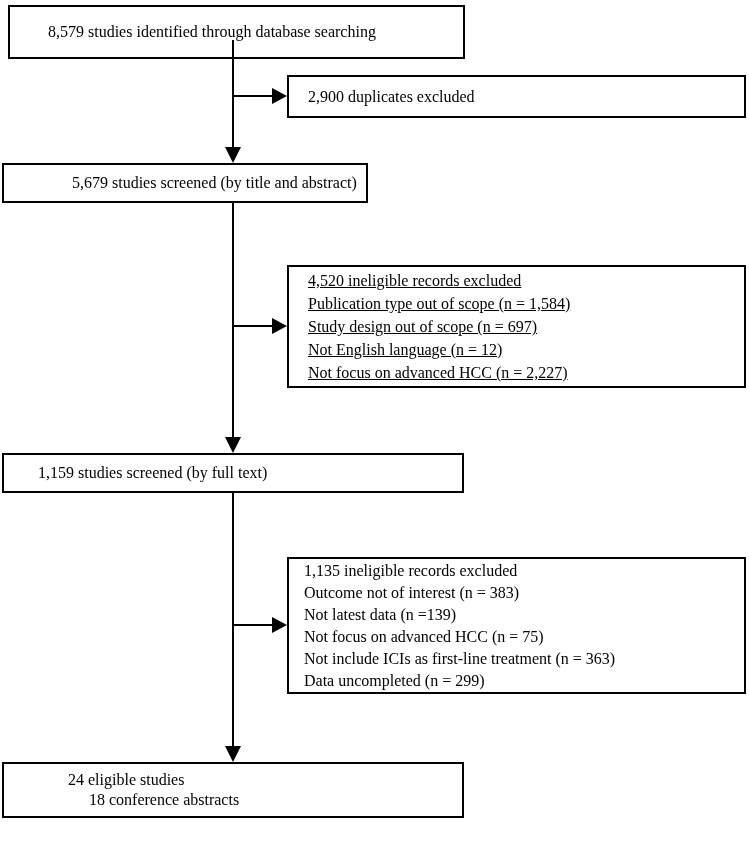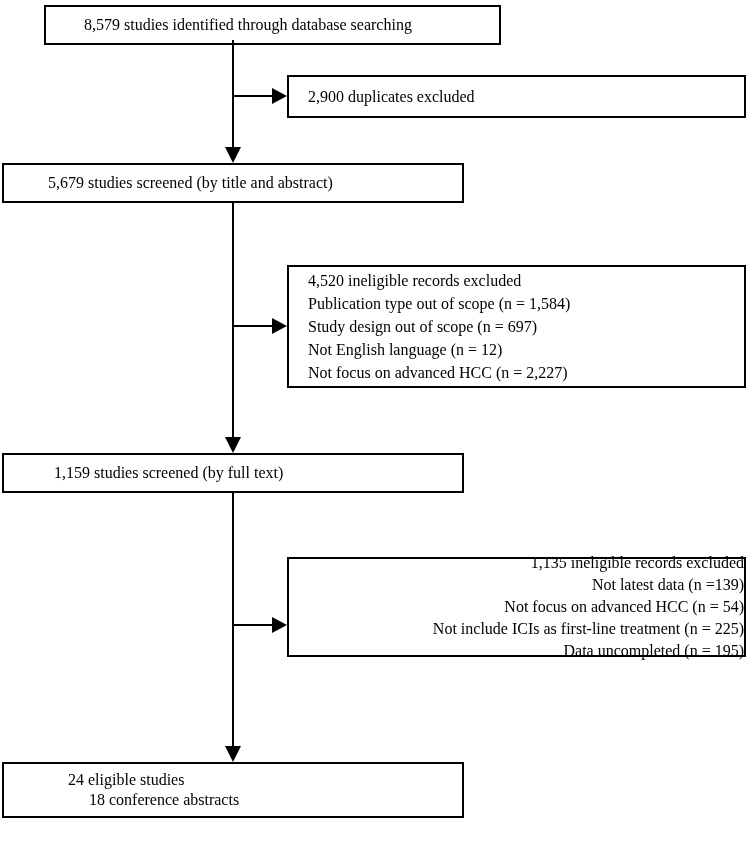--- a/index.html
+++ b/index.html
@@ -23,27 +23,27 @@
     border: 2px solid #000000;
     background: #ffffff;
     display: flex;
     flex-direction: column;
     justify-content: center;
   }
   .box .line {
     white-space: nowrap;
   }
   
-  .box-identified        { left: 8px;   top: 5px;   width: 457px; height: 40px; padding-left: 38px; margin-left: 36px; }
-  .box-screened-title    { left: 2px;   top: 163px; width: 462px; height: 40px; padding-left: 44px; }
-  .box-screened-fulltext { left: 2px;   top: 453px; width: 462px; height: 40px; padding-left: 50px; }
+  .box-identified        { left: 8px;   top: 5px;   width: 457px; height: 54px; padding-left: 38px; }
+  .box-screened-title    { left: 2px;   top: 163px; width: 366px; height: 40px; padding-left: 68px; }
+  .box-screened-fulltext { left: 2px;   top: 453px; width: 462px; height: 40px; padding-left: 34px; }
   
   .box-duplicates        { left: 287px; top: 75px;  width: 459px; height: 43px; padding-left: 19px; justify-content: center; }
-  .box-excluded-title    { left: 287px; top: 265px; width: 459px; height: 123px; padding-left: 19px; line-height: 23px; }
-  .box-excluded-fulltext { left: 287px; top: 557px; width: 459px; height: 100px; padding-left: 15px; line-height: 22px; align-items: flex-end; }
+  .box-excluded-title    { left: 287px; top: 265px; width: 459px; height: 123px; padding-left: 19px; line-height: 23px; text-decoration: underline; }
+  .box-excluded-fulltext { left: 287px; top: 557px; width: 459px; height: 137px; padding-left: 15px; line-height: 22px; }
   
   .box-eligible          { left: 2px;   top: 762px; width: 462px; height: 56px; padding-left: 64px; line-height: 20px; }
   .box-eligible .sub     { margin-left: 21px; }
 
   
   .vline, .hline {
     position: absolute;
     background: #000000;
   }
   .vline { width: 2px; }
@@ -118,24 +118,25 @@
     <div class="line">1,159 studies screened (by full text)</div>
   </div>
 
   <div class="vline vline-3"></div>
   <div class="hline hline-3"></div>
   <div class="arrow-right arrow-right-3"></div>
   <div class="arrow-down arrow-down-3"></div>
 
   <div class="box box-excluded-fulltext">
     <div class="line">1,135 ineligible records excluded</div>
+    <div class="line">Outcome not of interest (n = 383)</div>
     <div class="line">Not latest data (n =139)</div>
-    <div class="line">Not focus on advanced HCC (n = 54)</div>
-    <div class="line">Not include ICIs as first-line treatment (n = 225)</div>
-    <div class="line">Data uncompleted (n = 195)</div>
+    <div class="line">Not focus on advanced HCC (n = 75)</div>
+    <div class="line">Not include ICIs as first-line treatment (n = 363)</div>
+    <div class="line">Data uncompleted (n = 299)</div>
   </div>
 
   <div class="box box-eligible">
     <div class="line">24 eligible studies</div>
     <div class="line sub">18 conference abstracts</div>
   </div>
 
 </div>
 
 </body></html>

